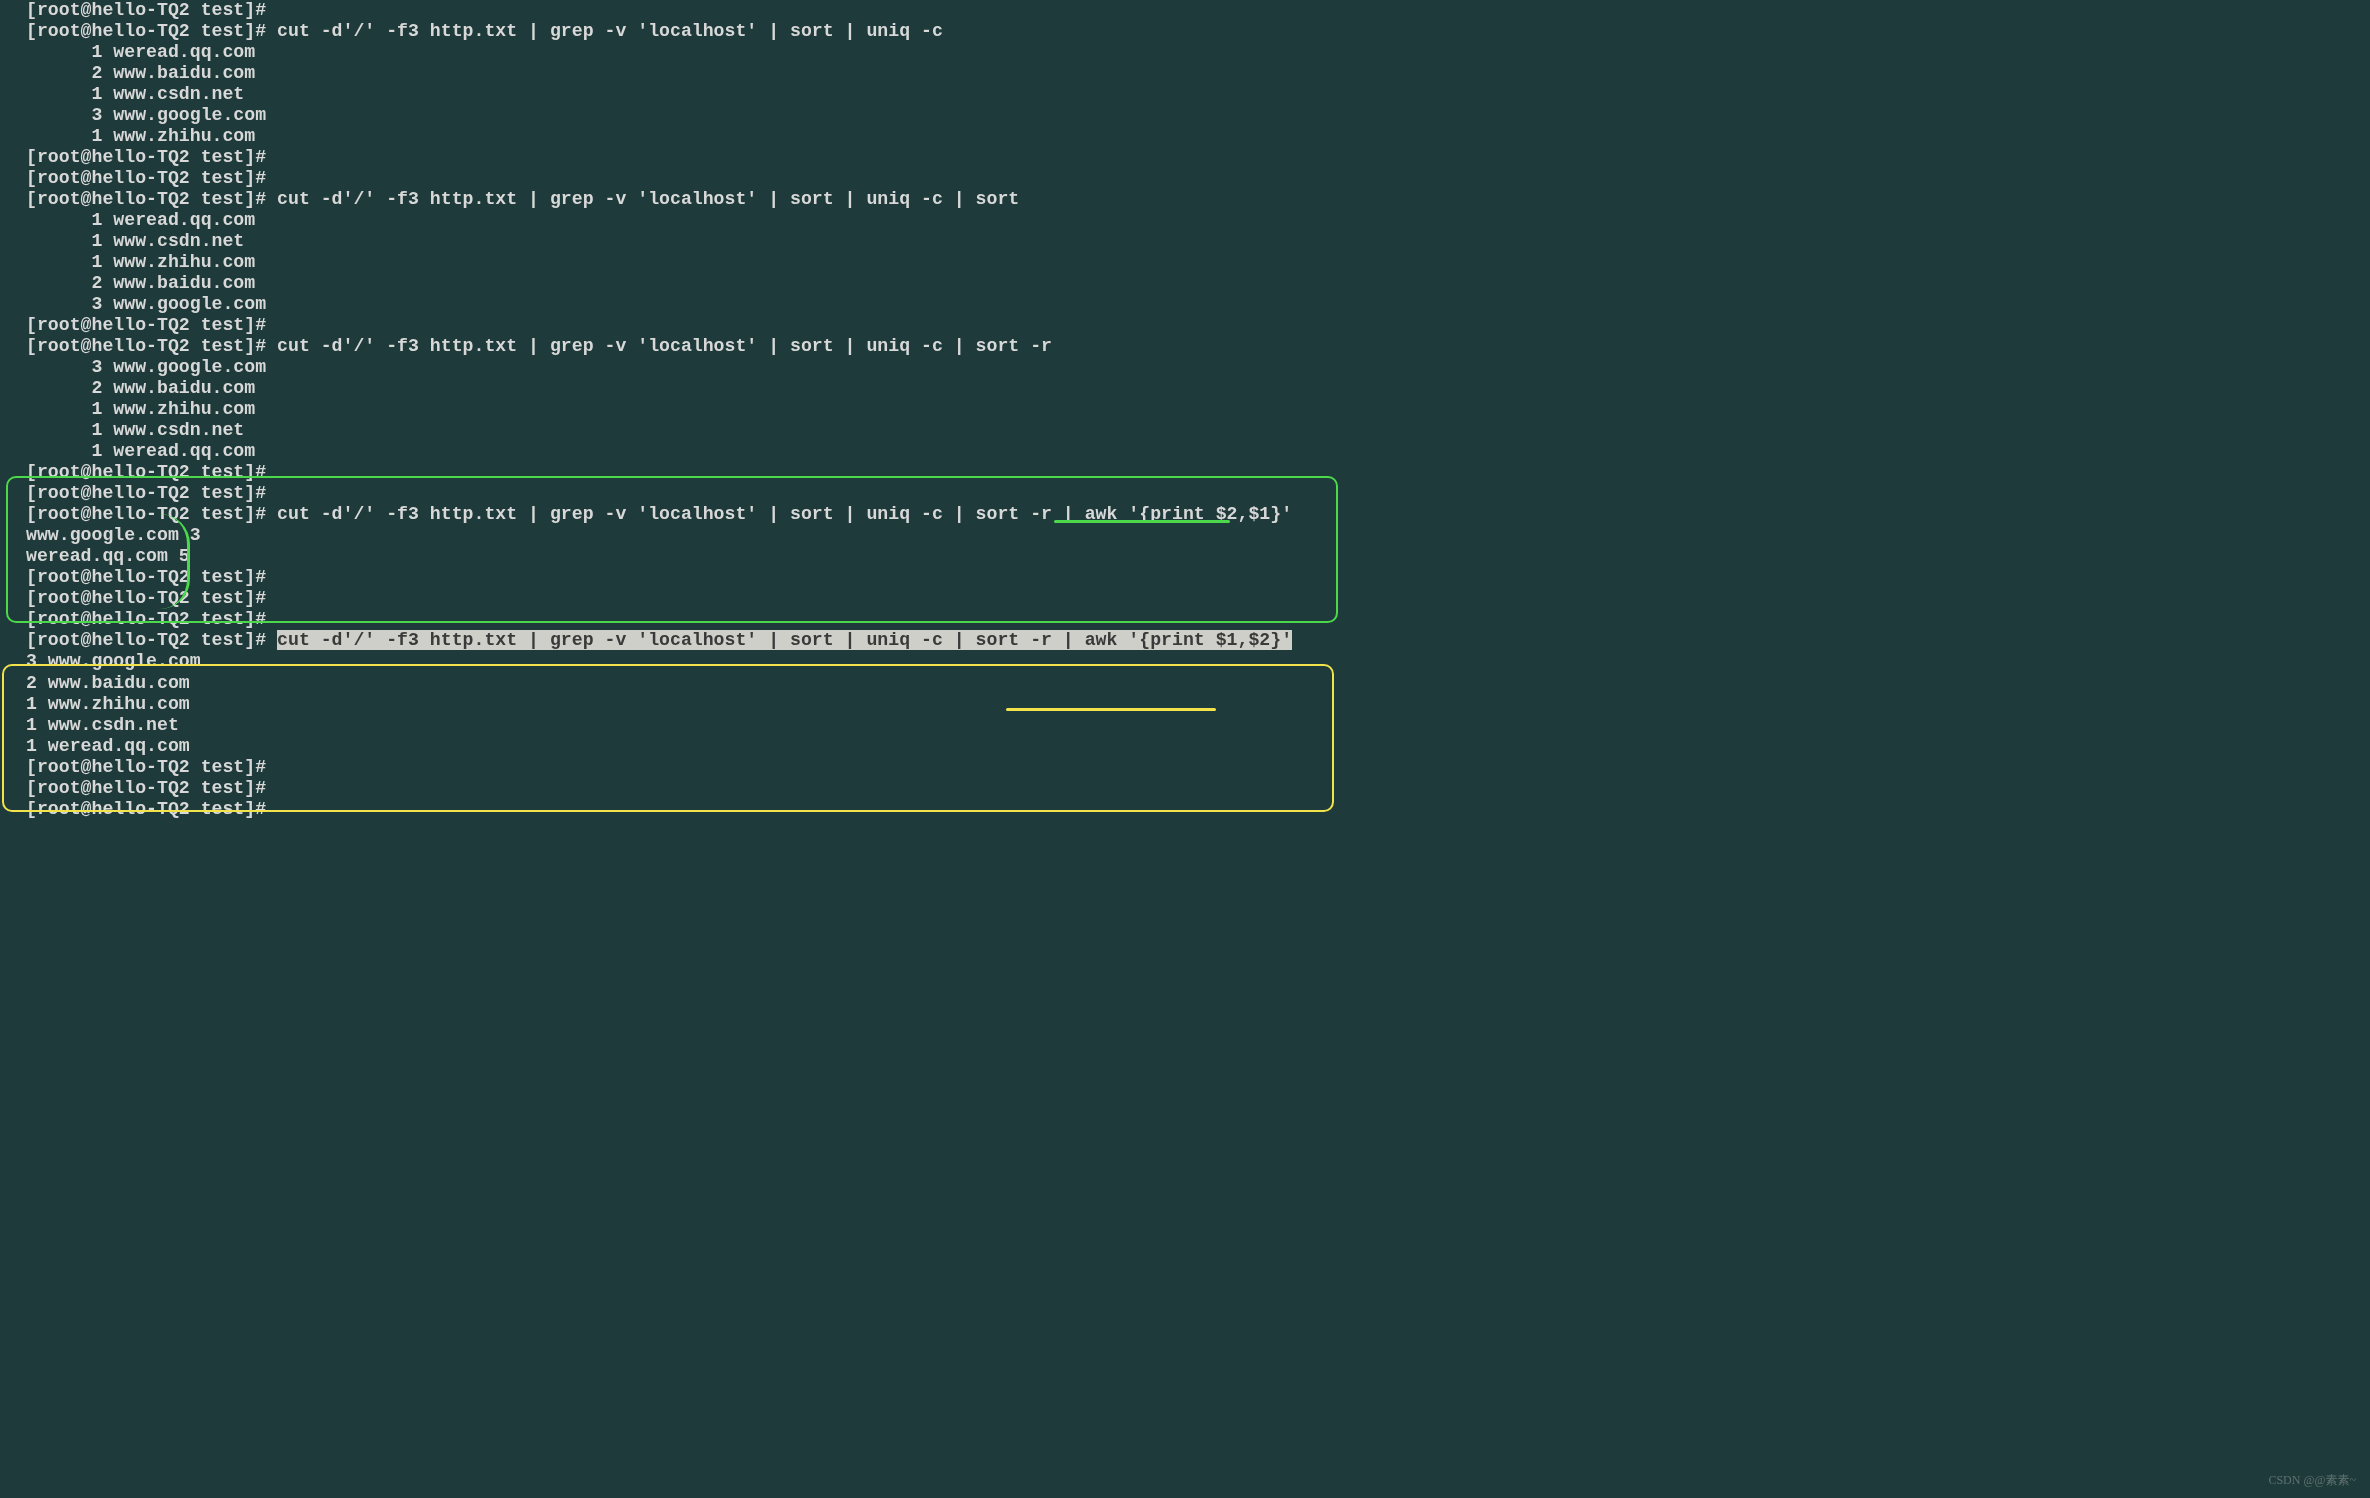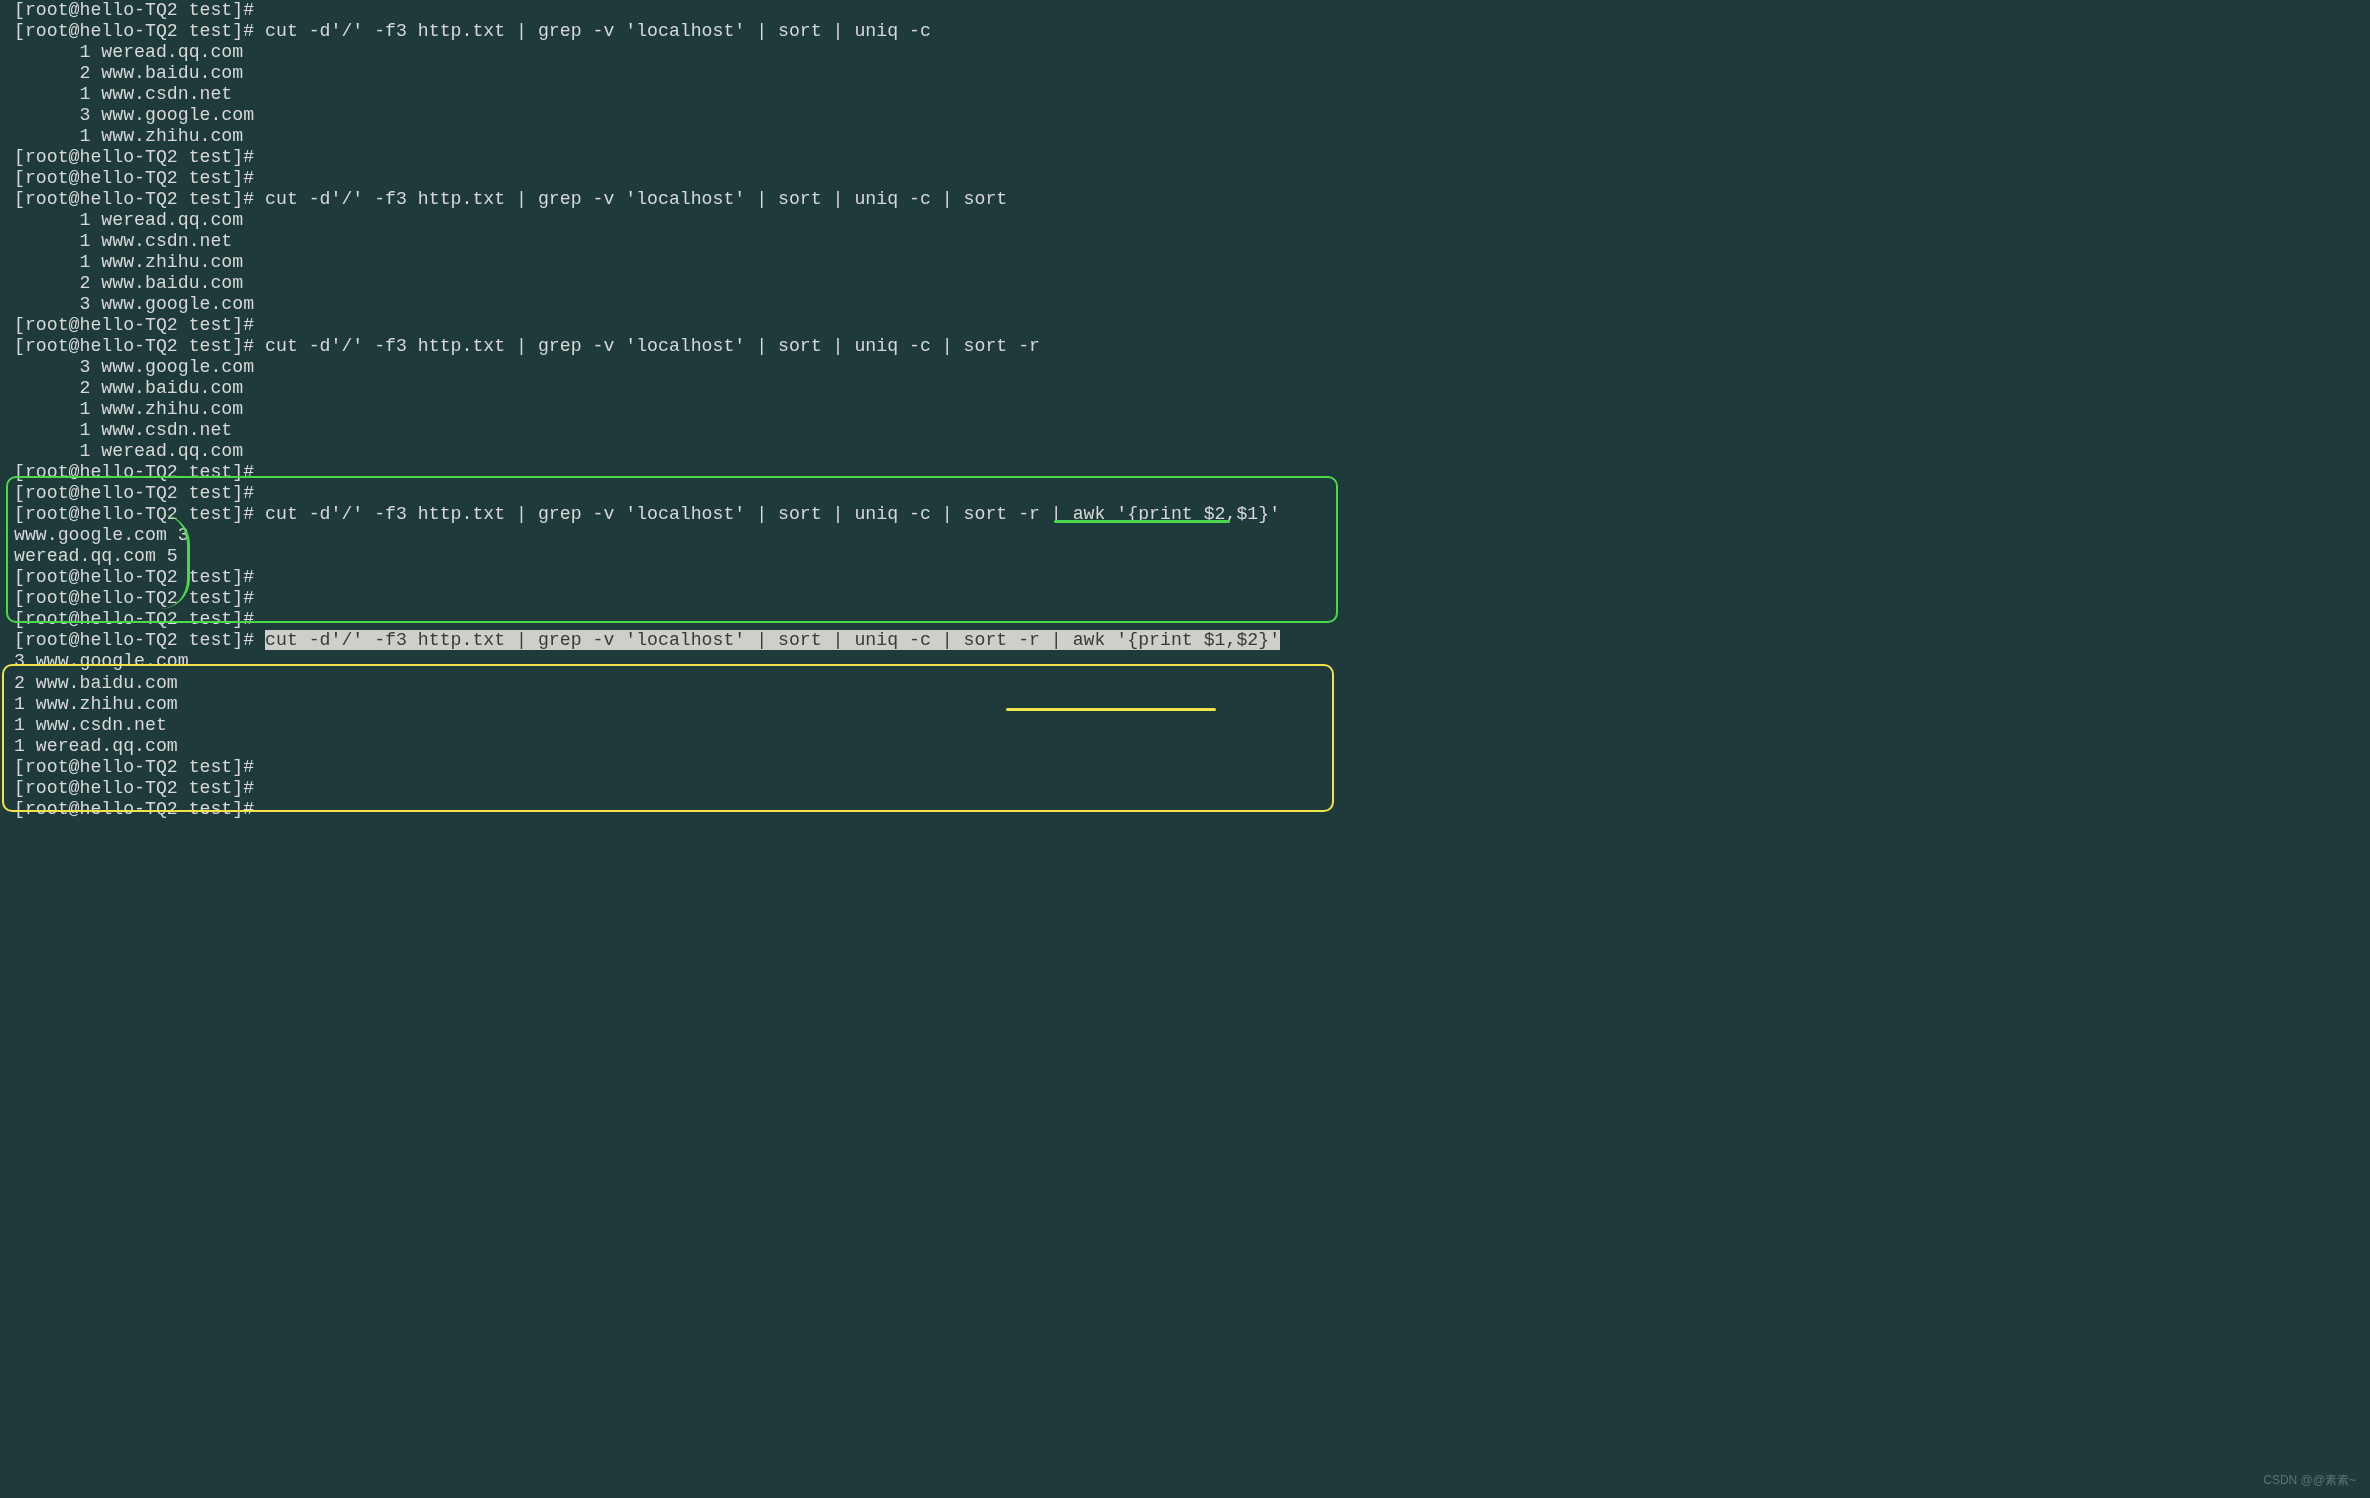--- a/index.html
+++ b/index.html
@@ -8,22 +8,23 @@
     font-family: "Courier New", Consolas, monospace;
     font-size: 18.2px;
     line-height: 1.155;
     color: #d8d8d8;
     width: 2370px;
     height: 1498px;
     overflow: hidden;
     position: relative;
   }
   .terminal {
-    padding: 0 14px;
+    padding: 0 26px;
     position: relative;
+    font-weight: bold;
   }
   .line { white-space: pre; }
   .cmd { color: #d8d8d8; }
   .sel {
     background: #cfcfca;
     color: #3a3a3a;
   }
   .box-green {
     position: absolute;
     border: 2.5px solid #4bd94b;
@@ -59,21 +60,21 @@
     border-top: none;
     border-bottom: none;
     border-radius: 0 40px 40px 0;
     pointer-events: none;
   }
   .watermark {
     position: absolute;
     right: 14px;
     bottom: 10px;
     font-size: 12px;
-    font-family: Liberation Sans, sans-serif;
+    font-family: Liberation Serif, serif;
     color: rgba(200,200,200,0.38);
   }
 </style>
 </head>
 <body>
 
 <div class="terminal">
 
 <div class="line"><span>[root@hello-TQ2 test]#</span></div>
 <div class="line"><span>[root@hello-TQ2 test]#</span> <span class="cmd">cut -d'/' -f3 http.txt | grep -v 'localhost' | sort | uniq -c</span></div>

